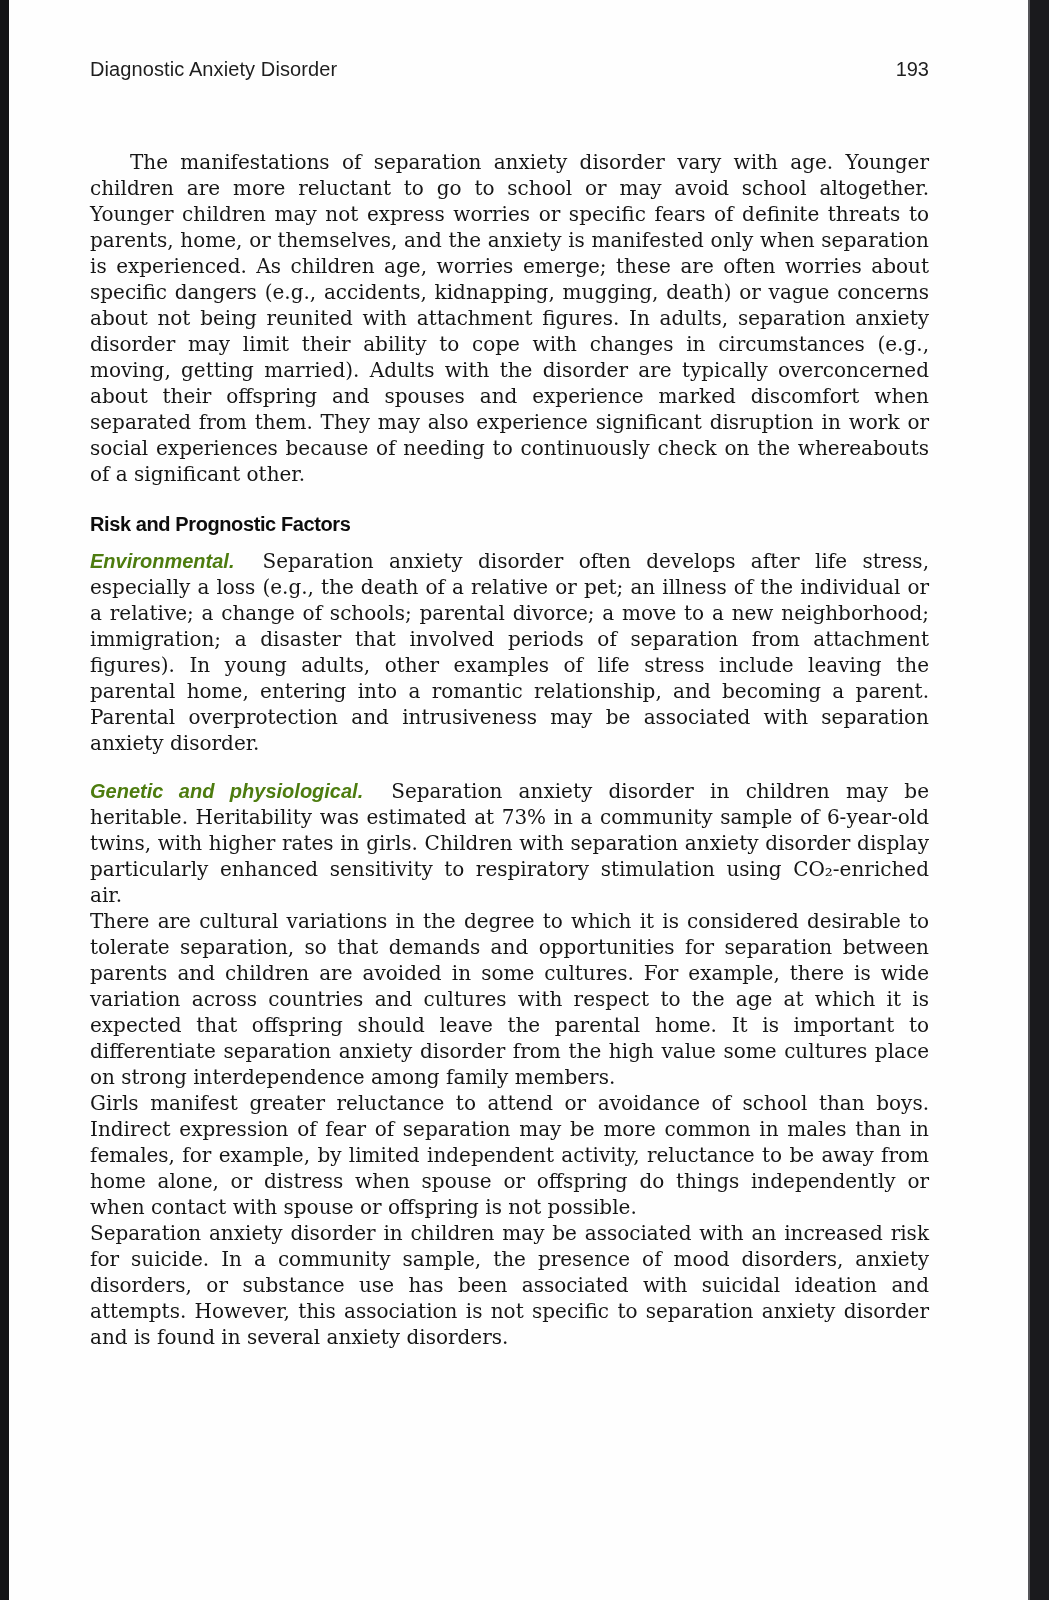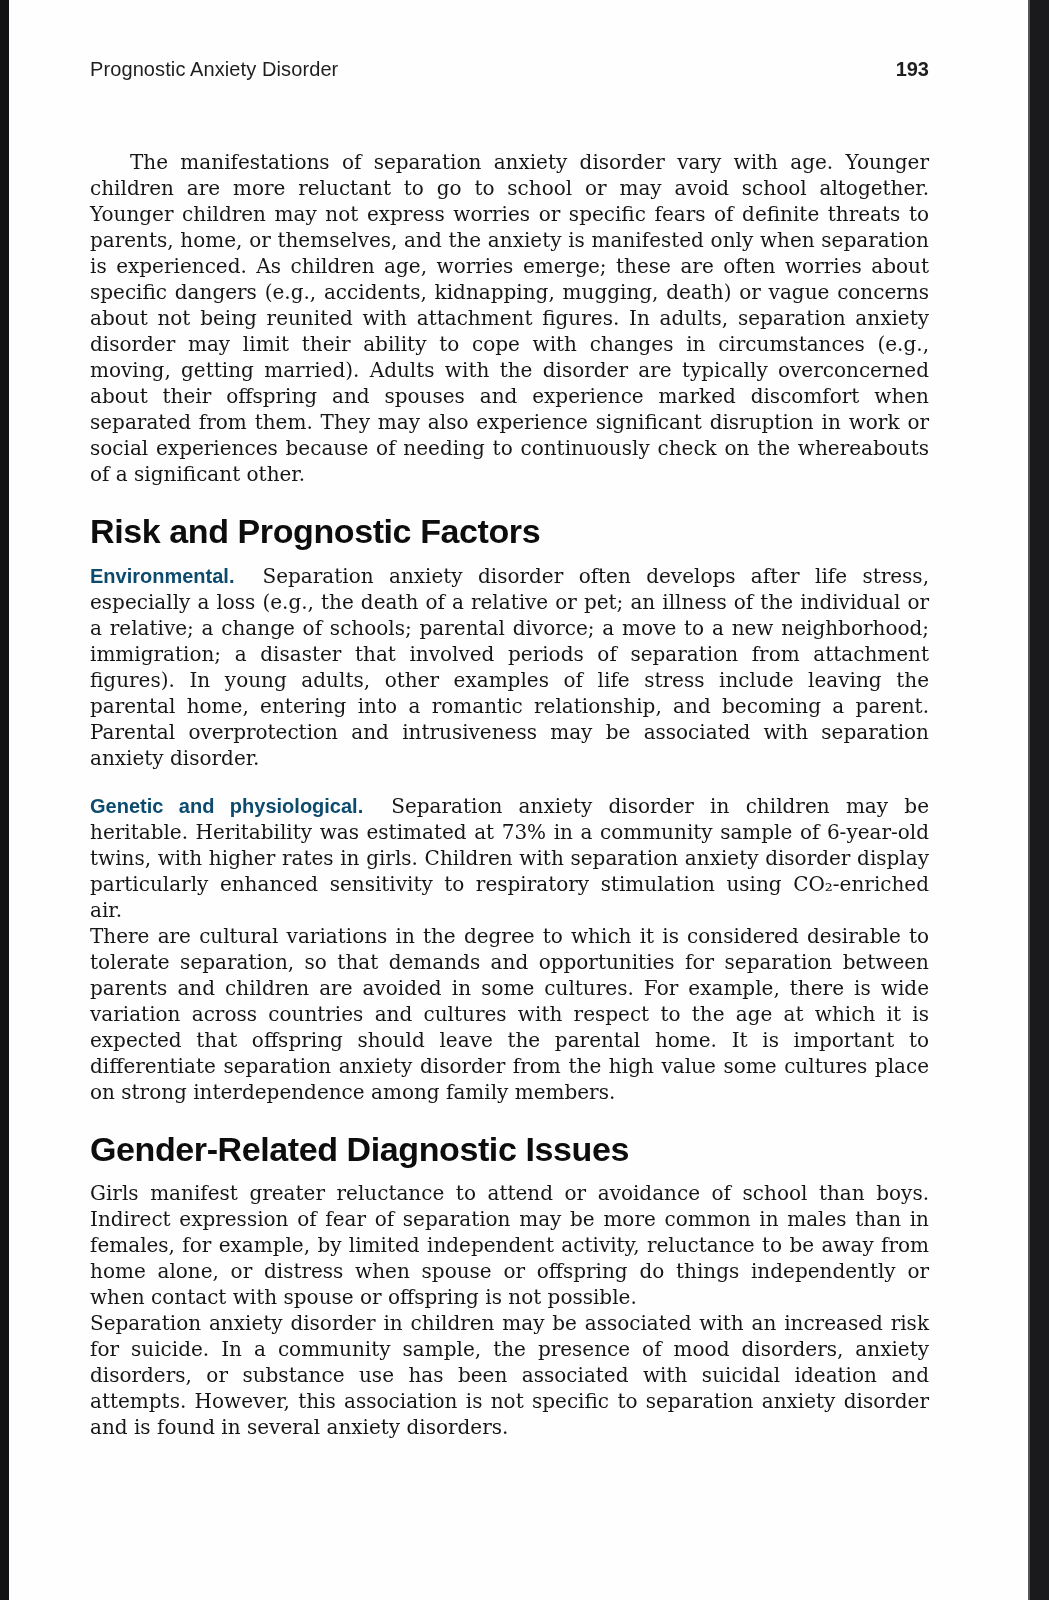--- a/index.html
+++ b/index.html
@@ -45,80 +45,80 @@
     align-items: baseline;
     font-family: "Liberation Sans", sans-serif;
     font-size: 20px;
     color: #1e1e1e;
   }
   .running-title {
     font-weight: 400;
     letter-spacing: 0.1px;
   }
   .page-number {
-    font-weight: 700;
+    font-weight: 400;
   }
   p.body {
     font-family: "DejaVu Serif", "Liberation Serif", serif;
     font-size: 20px;
     line-height: 26px;
     text-align: justify;
     color: #161616;
     margin: 0;
   }
   p.intro {
     margin-top: 68px;
     text-indent: 40px;
   }
   h2.section-title {
     font-family: "Liberation Sans", sans-serif;
     font-weight: 700;
-    font-size: 34px;
+    font-size: 20px;
     line-height: 1.05;
     letter-spacing: -0.4px;
     color: #0d0d0d;
     margin: 27px 0 13px 0;
     white-space: nowrap;
   }
   p.runin + p.runin {
     margin-top: 22px;
   }
   .runin-label {
     font-family: "Liberation Sans", sans-serif;
     font-weight: 700;
     font-size: 20px;
-    color: #0c4a6e;
+    color: #4d7c0f;
     margin-right: 28px;
+    font-style: italic;
   }
 </style>
 </head>
 <body>
 
 <div class="app">
   <div class="edge-left"></div>
 
   <div class="page">
     <div class="column">
 
       <header class="running-header">
-        <span class="running-title">Prognostic Anxiety Disorder</span>
+        <span class="running-title">Diagnostic Anxiety Disorder</span>
         <span class="page-number">193</span>
       </header>
 
       <p class="body intro">The manifestations of separation anxiety disorder vary with age. Younger children are more reluctant to go to school or may avoid school altogether. Younger children may not express worries or specific fears of definite threats to parents, home, or themselves, and the anxiety is manifested only when separation is experienced. As children age, worries emerge; these are often worries about specific dangers (e.g., accidents, kidnapping, mugging, death) or vague concerns about not being reunited with attachment figures. In adults, separation anxiety disorder may limit their ability to cope with changes in circumstances (e.g., moving, getting married). Adults with the disorder are typically overconcerned about their offspring and spouses and experience marked discomfort when separated from them. They may also experience significant disruption in work or social experiences because of needing to continuously check on the whereabouts of a significant other.</p>
 
       <h2 class="section-title">Risk and Prognostic Factors</h2>
 
       <p class="body runin"><span class="runin-label">Environmental.</span><span>Separation anxiety disorder often develops after life stress, especially a loss (e.g., the death of a relative or pet; an illness of the individual or a relative; a change of schools; parental divorce; a move to a new neighborhood; immigration; a disaster that involved periods of separation from attachment figures). In young adults, other examples of life stress include leaving the parental home, entering into a romantic relationship, and becoming a parent. Parental overprotection and intrusiveness may be associated with separation anxiety disorder.</span></p>
 
       <p class="body runin"><span class="runin-label">Genetic and physiological.</span><span>Separation anxiety disorder in children may be heritable. Heritability was estimated at 73% in a community sample of 6-year-old twins, with higher rates in girls. Children with separation anxiety disorder display particularly enhanced sensitivity to respiratory stimulation using CO₂-enriched air.</span></p>
 
       <p class="body">There are cultural variations in the degree to which it is considered desirable to tolerate separation, so that demands and opportunities for separation between parents and children are avoided in some cultures. For example, there is wide variation across countries and cultures with respect to the age at which it is expected that offspring should leave the parental home. It is important to differentiate separation anxiety disorder from the high value some cultures place on strong interdependence among family members.</p>
 
-      <h2 class="section-title">Gender-Related Diagnostic Issues</h2>
       <p class="body">Girls manifest greater reluctance to attend or avoidance of school than boys. Indirect expression of fear of separation may be more common in males than in females, for example, by limited independent activity, reluctance to be away from home alone, or distress when spouse or offspring do things independently or when contact with spouse or offspring is not possible.</p>
 
       <p class="body">Separation anxiety disorder in children may be associated with an increased risk for suicide. In a community sample, the presence of mood disorders, anxiety disorders, or substance use has been associated with suicidal ideation and attempts. However, this association is not specific to separation anxiety disorder and is found in several anxiety disorders.</p>
 
 
     </div>
   </div>
 
   <div class="edge-right"></div>
 </div>

